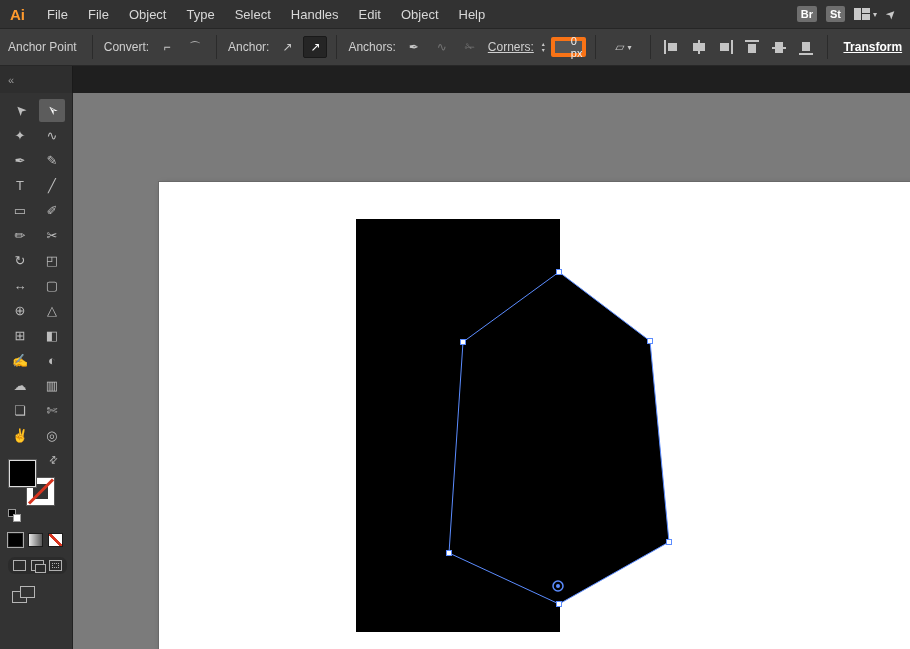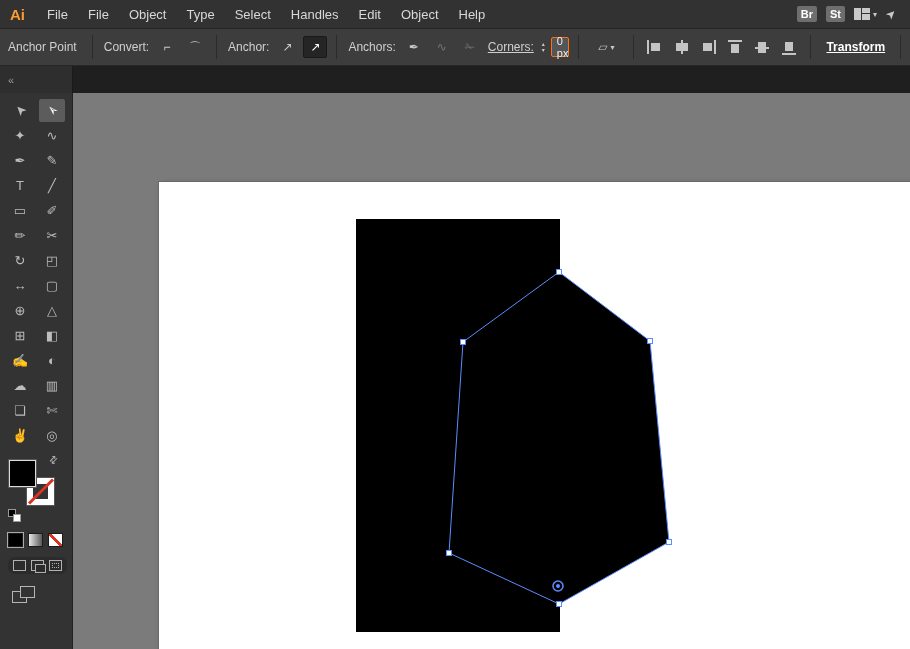--- a/index.html
+++ b/index.html
@@ -29,21 +29,21 @@
   .control-bar { flex: 0 0 37px; background: #3d3d3d; display: flex; align-items: center; color: #cfcfcf; font-size: 12px; padding: 0 8px; gap: 4px; border-bottom: 1px solid #272727; justify-content: space-between; }
   .ctx-label { margin-right: 6px; white-space: nowrap; }
   .sep { width: 1px; height: 24px; background: #2b2b2b; margin: 0 5px; flex: none; }
   .cb-label { white-space: nowrap; margin: 0 2px; }
   .link { text-decoration: underline; }
   .icon-btn { width: 24px; height: 22px; display: flex; align-items: center; justify-content: center; color: #c8c8c8; border-radius: 2px; font-size: 12px; flex: none; }
   .icon-btn.pressed { background: #252525; border: 1px solid #191919; color: #fff; }
   .icon-btn.disabled { opacity: 0.38; }
   .icon-btn.wide { width: 36px; gap: 3px; }
   .stepper { display: flex; flex-direction: column; font-size: 6px; line-height: 6px; color: #c8c8c8; margin: 0 2px; }
-  .corners-input { width: 46px; height: 20px; background: #555; border: 1px solid #f97316; color: #f0f0f0; font-size: 11px; display: flex; align-items: center; padding-left: 5px; border-radius: 2px; }
+  .corners-input { width: 46px; height: 20px; background: #555; border: 4px solid #f97316; color: #f0f0f0; font-size: 11px; display: flex; align-items: center; padding-left: 16px; border-radius: 2px; }
   .align-btn { width: 23px; height: 21px; position: relative; flex: none; }
   .align-btn i { position: absolute; background: #c4c4c4; }
   .al-left .bar { left: 4px; top: 3px; width: 2px; height: 14px; }  .al-left .box { left: 8px; top: 6px; width: 9px; height: 8px; }
   .al-center .bar { left: 11px; top: 3px; width: 2px; height: 14px; } .al-center .box { left: 6px; top: 6px; width: 12px; height: 8px; }
   .al-right .bar { right: 4px; top: 3px; width: 2px; height: 14px; } .al-right .box { right: 8px; top: 6px; width: 9px; height: 8px; }
   .al-top .bar { top: 3px; left: 4px; height: 2px; width: 14px; }   .al-top .box { top: 7px; left: 7px; width: 8px; height: 9px; }
   .al-middle .bar { top: 10px; left: 4px; height: 2px; width: 14px; } .al-middle .box { top: 5px; left: 7px; width: 8px; height: 11px; }
   .al-bottom .bar { bottom: 3px; left: 4px; height: 2px; width: 14px; } .al-bottom .box { bottom: 7px; left: 7px; width: 8px; height: 9px; }
   .transform-btn { color: #fff; font-weight: bold; margin: 0 6px; }
 

